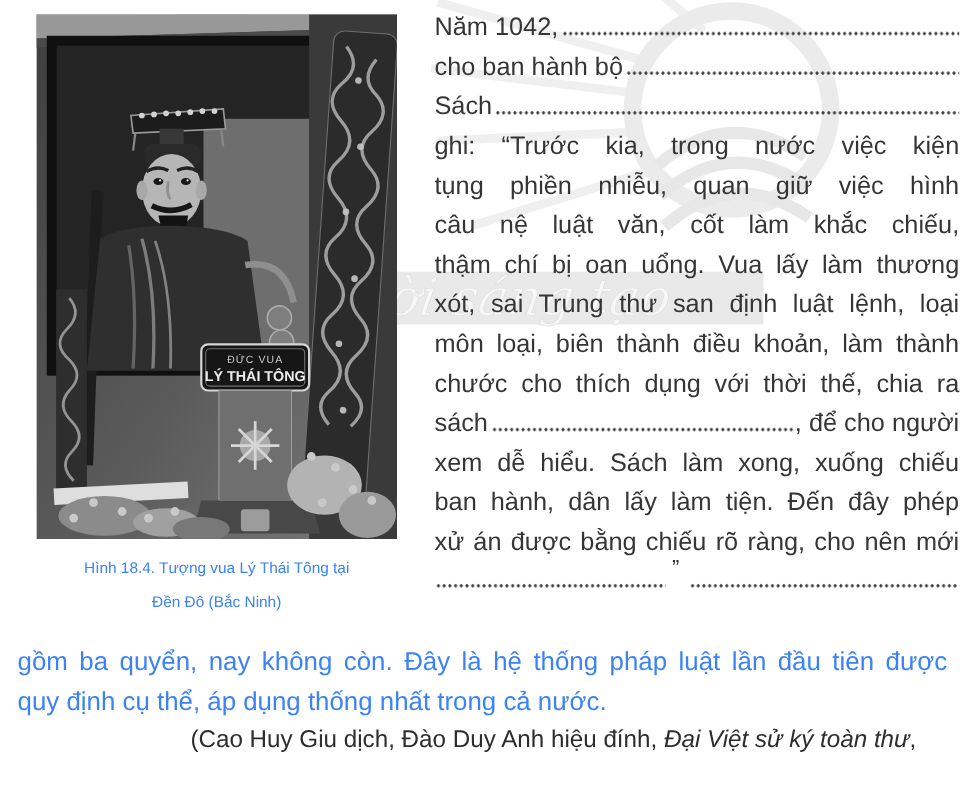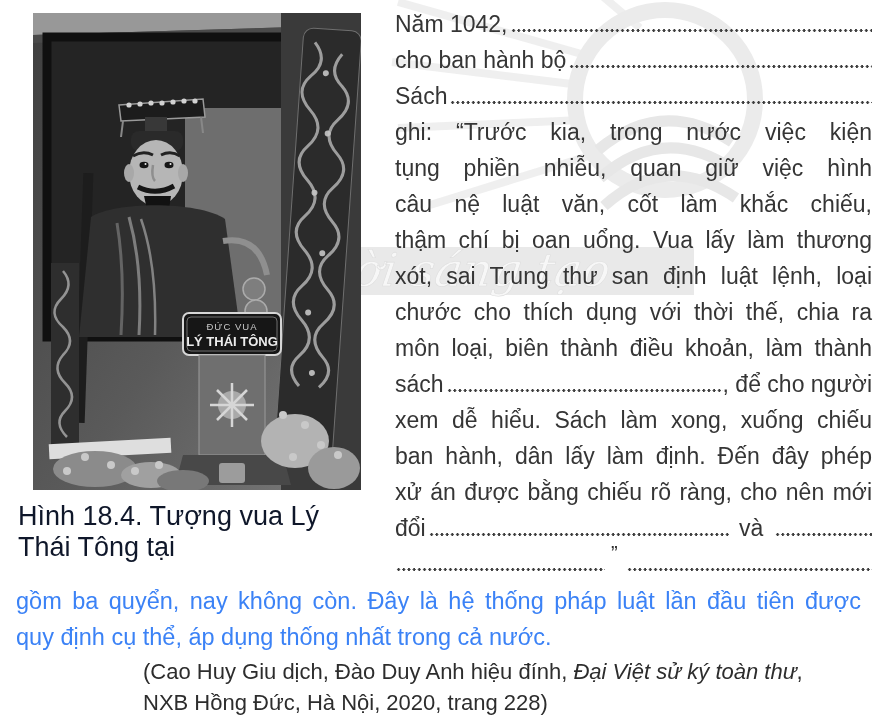--- a/index.html
+++ b/index.html
@@ -19,22 +19,22 @@
   
   .photo-wrap {
     position: absolute; left: 33px; top: 13px; width: 328px; height: 556px;
     z-index: 2; overflow: hidden;
   }
   .photo-wrap svg { display: block; }
 
   
   .caption {
     position: absolute; left: 18px; top: 501px; width: 358px;
-    text-align: left; font-size: 27px; line-height: 31px;
-    color: #0f172a; z-index: 2;
+    text-align: center; font-size: 14px; line-height: 31px;
+    color: #3b82f6; z-index: 2;
   }
 
   
   .quote-col {
     position: absolute; left: 395px; top: 6px; width: 477px;
     font-size: 23px; line-height: 36px; color: #353535; z-index: 2;
   }
   .line { height: 36px; }
   .jline { text-align: justify; text-align-last: justify; white-space: nowrap; }
   .fill { display: flex; align-items: baseline; }
@@ -52,21 +52,21 @@
   
   .footer {
     position: absolute; left: 16px; top: 584px; width: 845px;
     font-size: 23.5px; line-height: 35.5px; color: #3b82f6; z-index: 2;
   }
   .fline.j { text-align: justify; text-align-last: justify; white-space: nowrap; }
 
   
   .citation {
     position: absolute; right: 17px; top: 656px; width: 720px;
-    text-align: left; font-size: 22px; line-height: 31px;
+    text-align: center; font-size: 22px; line-height: 31px;
     color: #2d2d2d; z-index: 2;
   }
   .citation i { font-style: italic; }
 </style>
 </head>
 <body>
 
 <div class="page">
 
   <svg class="watermark-svg" width="880" height="721" viewBox="0 0 880 721">
@@ -200,20 +200,21 @@
         <circle cx="78" cy="452" r="4"></circle>
           <circle cx="102" cy="458" r="4"></circle>
         <circle cx="34" cy="458" r="4"></circle>
           <circle cx="126" cy="452" r="4"></circle>
       </g>
     </svg>
   </div>
 
   <div class="caption">
     <div>Hình 18.4. Tượng vua Lý Thái Tông tại</div>
+    <div>Đền Đô (Bắc Ninh)</div>
   </div>
 
   <div class="quote-col">
     <div class="line fill">
       <span>Năm 1042,</span>
       <span class="dots"></span>
     </div>
     <div class="line fill">
       <span>cho ban hành bộ</span>
       <span class="dots"></span>
@@ -221,50 +222,43 @@
     <div class="line fill">
       <span>Sách</span>
       <span class="dots"></span>
     </div>
 
     <div class="line jline">ghi: “Trước kia, trong nước việc kiện</div>
     <div class="line jline">tụng phiền nhiễu, quan giữ việc hình</div>
     <div class="line jline">câu nệ luật văn, cốt làm khắc chiếu,</div>
     <div class="line jline">thậm chí bị oan uổng. Vua lấy làm thương</div>
     <div class="line jline">xót, sai Trung thư san định luật lệnh, loại</div>
+    <div class="line jline">môn loại, biên thành điều khoản, làm thành</div>
     <div class="line jline">chước cho thích dụng với thời thế, chia ra</div>
-    <div class="line jline">môn loại, biên thành điều khoản, làm thành</div>
 
     <div class="line fill">
       <span>sách</span>
       <span class="dots"></span>
       <span>, để cho người</span>
     </div>
 
     <div class="line jline">xem dễ hiểu. Sách làm xong, xuống chiếu</div>
-    <div class="line jline">ban hành, dân lấy làm định. Đến đây phép</div>
+    <div class="line jline">ban hành, dân lấy làm tiện. Đến đây phép</div>
     <div class="line jline">xử án được bằng chiếu rõ ràng, cho nên mới</div>
 
-    <div class="line fill">
-      <span>đổi</span>
-      <span class="dots" style="flex:3.1"></span>
-      <span class="mid-word">và</span>
-      <span class="dots" style="flex:1"></span>
-    </div>
 
     <div class="line fill">
       <span class="dots first" style="flex:0.92"></span>
       <span class="cq">”</span>
       <span class="dots" style="flex:1.08"></span>
     </div>
   </div>
 
   <div class="footer">
     <div class="fline j">gồm ba quyển, nay không còn. Đây là hệ thống pháp luật lần đầu tiên được</div>
     <div class="fline">quy định cụ thể, áp dụng thống nhất trong cả nước.</div>
   </div>
 
   <div class="citation">
     <div><span>(Cao Huy Giu dịch, Đào Duy Anh hiệu đính, </span><i>Đại Việt sử ký toàn thư</i><span>,</span></div>
-    <div>NXB Hồng Đức, Hà Nội, 2020, trang 228)</div>
   </div>
 
 </div>
 
 </body></html>

